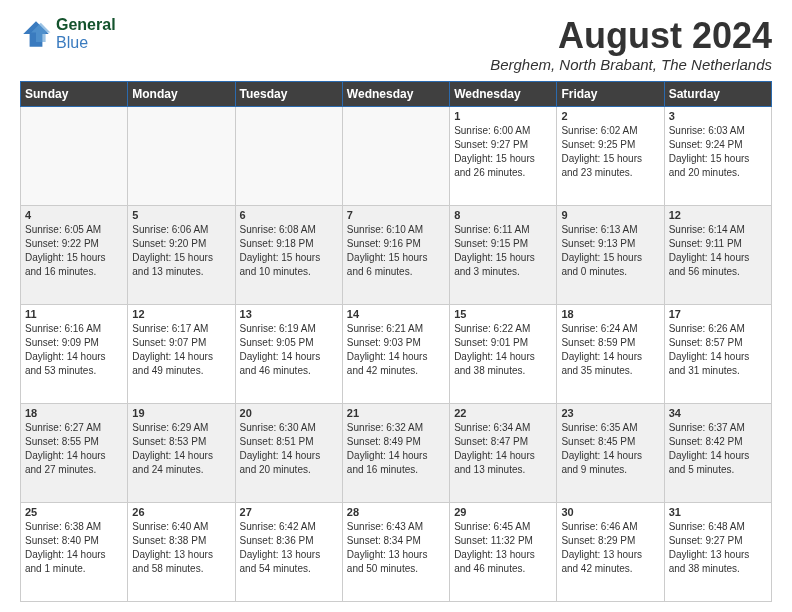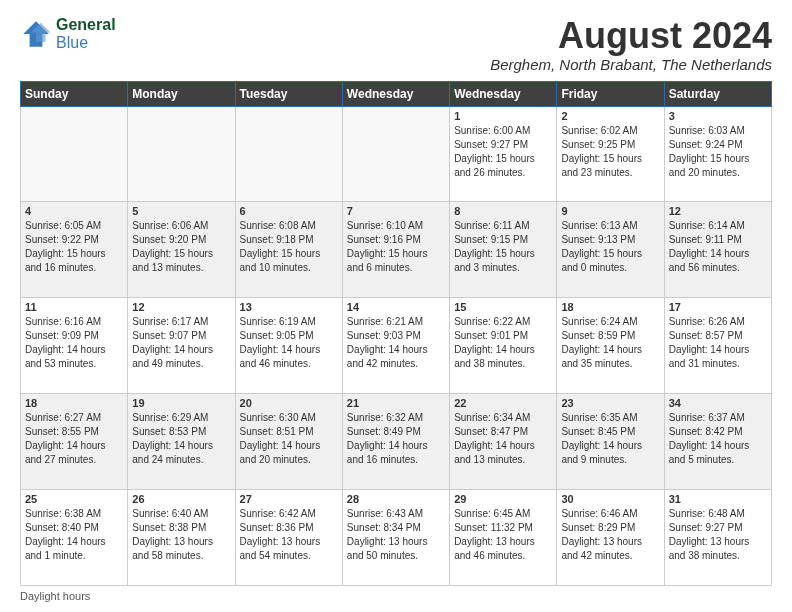--- a/index.html
+++ b/index.html
@@ -370,14 +370,13 @@
             <div class="day-num">31</div>
             <div class="day-detail">Sunrise: 6:48 AM
 Sunset: 9:27 PM
 Daylight: 13 hours
 and 38 minutes.</div>
           </td>
         </tr>
       </tbody>
   </table>
 
-  <div class="footer-note">Daylight hours</div>
 </div>
 
 </body></html>

